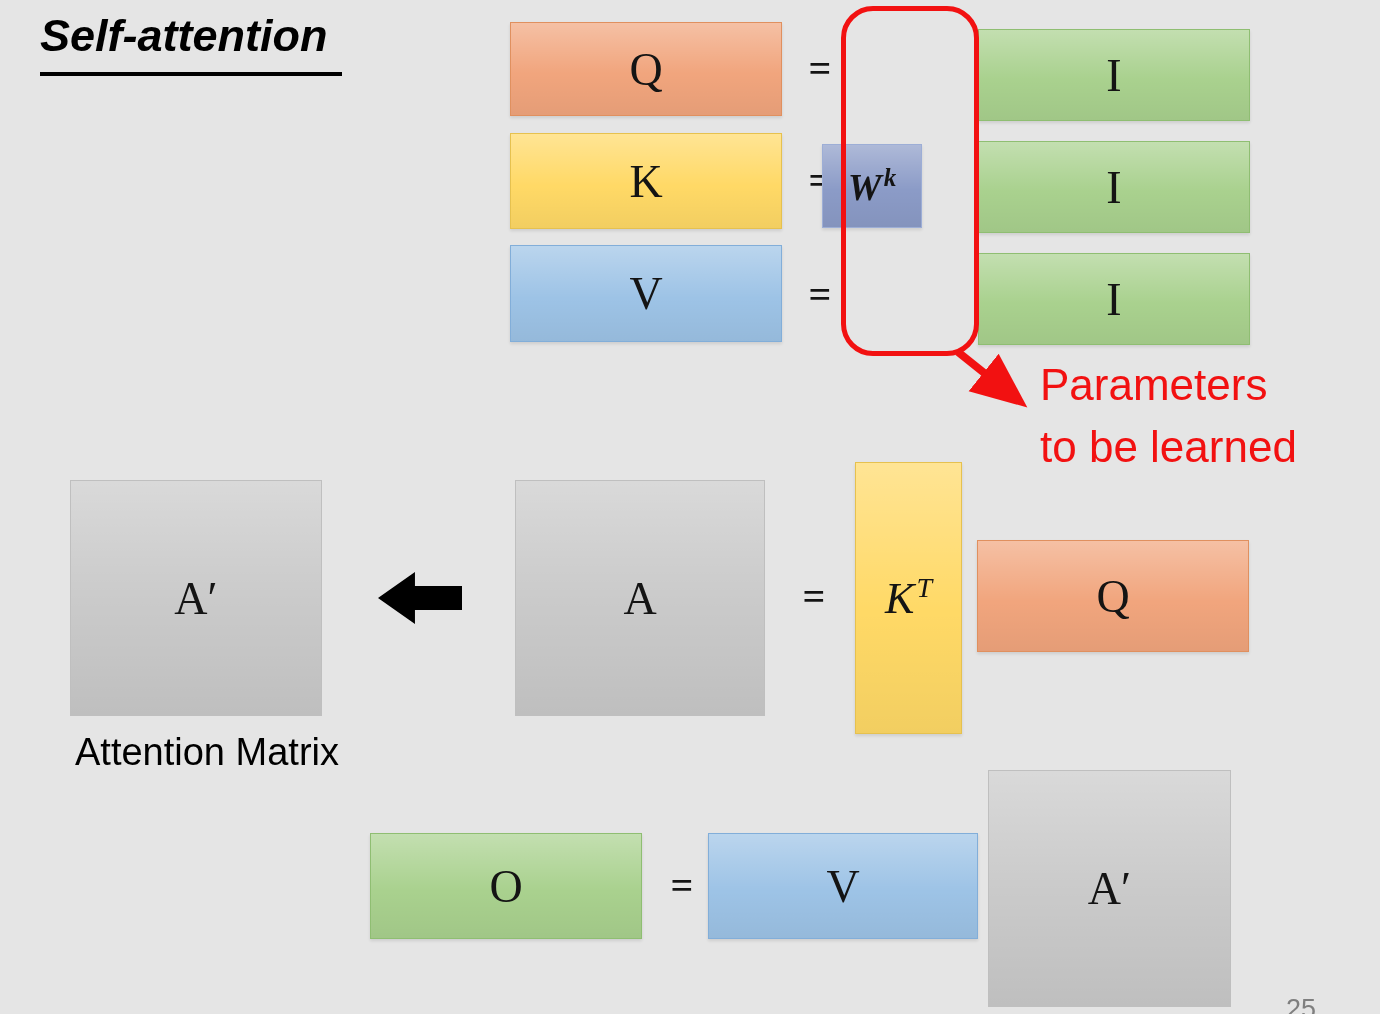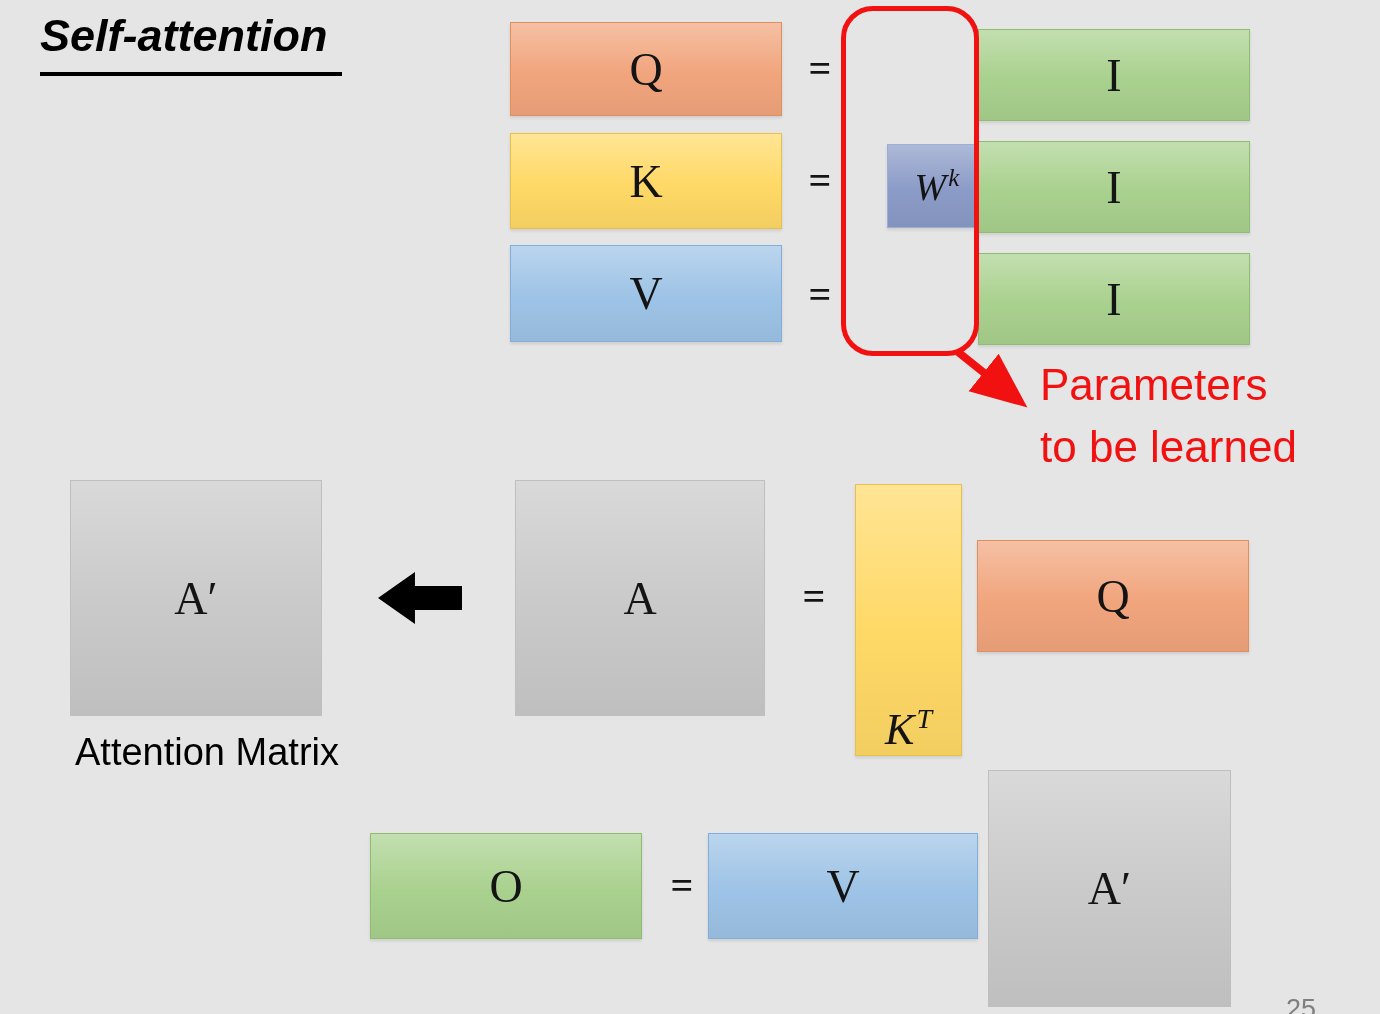--- a/index.html
+++ b/index.html
@@ -132,21 +132,21 @@
   </div>
   <div class="eq" style="left:798px; top:44px;">=</div>
   <div class="shape green" style="left:978px; top:29px; width:272px; height:92px;">
     <span>I</span>
   </div>
 
   <div class="shape yellow" style="left:510px; top:133px; width:272px; height:96px;">
     <span>K</span>
   </div>
   <div class="eq" style="left:798px; top:156px;">=</div>
-  <div class="shape purple" style="left:887px; top:144px; width:100px; height:84px;">
+  <div class="shape purple" style="left:822px; top:144px; width:100px; height:84px;font-weight:bold;">
     <span class="wlab"><i>W</i><sup>k</sup></span>
   </div>
   <div class="shape green" style="left:978px; top:141px; width:272px; height:92px;">
     <span>I</span>
   </div>
 
   <div class="shape blue" style="left:510px; top:245px; width:272px; height:97px;">
     <span>V</span>
   </div>
   <div class="eq" style="left:798px; top:270px;">=</div>
@@ -173,21 +173,21 @@
   <div class="shape gray" style="left:70px; top:480px; width:252px; height:236px;">
     <span>A′</span>
   </div>
 
   <div class="block-arrow-left"></div>
 
   <div class="shape gray" style="left:515px; top:480px; width:250px; height:236px;">
     <span>A</span>
   </div>
   <div class="eq" style="left:792px; top:572px;">=</div>
-  <div class="shape yellow" style="left:855px; top:484px; width:107px; height:272px;align-items:flex-end;">
+  <div class="shape yellow" style="left:855px; top:462px; width:107px; height:272px;">
     <span class="ktlab"><i>K</i><sup>T</sup></span>
   </div>
   <div class="shape orange" style="left:977px; top:540px; width:272px; height:112px;">
     <span>Q</span>
   </div>
 
   <div class="attn-label">Attention Matrix</div>
 
   <div class="shape green" style="left:370px; top:833px; width:272px; height:106px;">
     <span>O</span>

